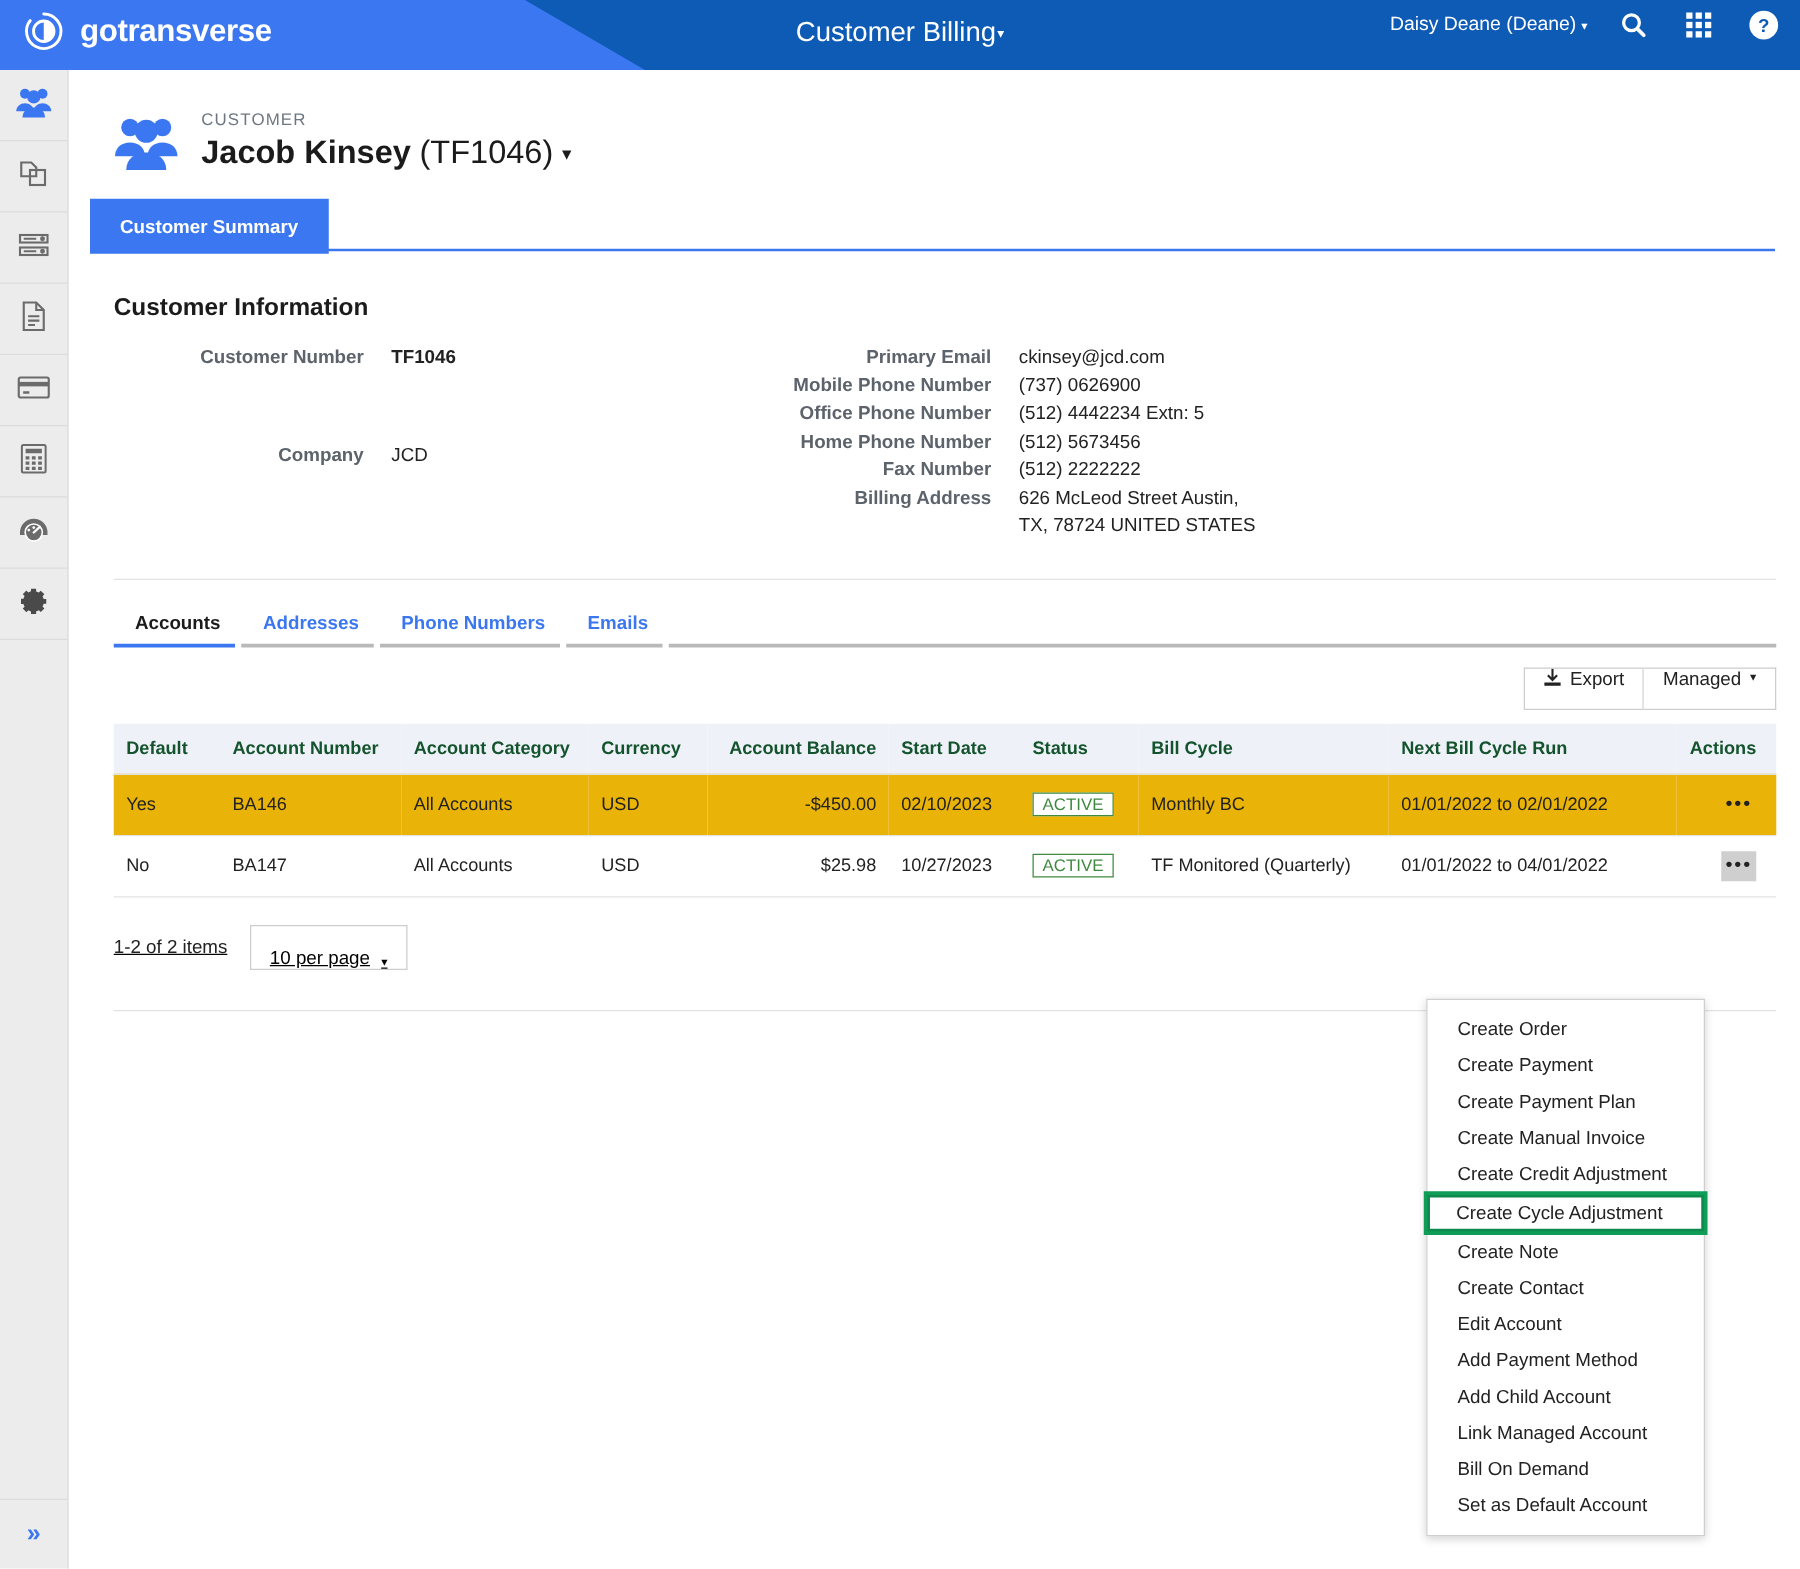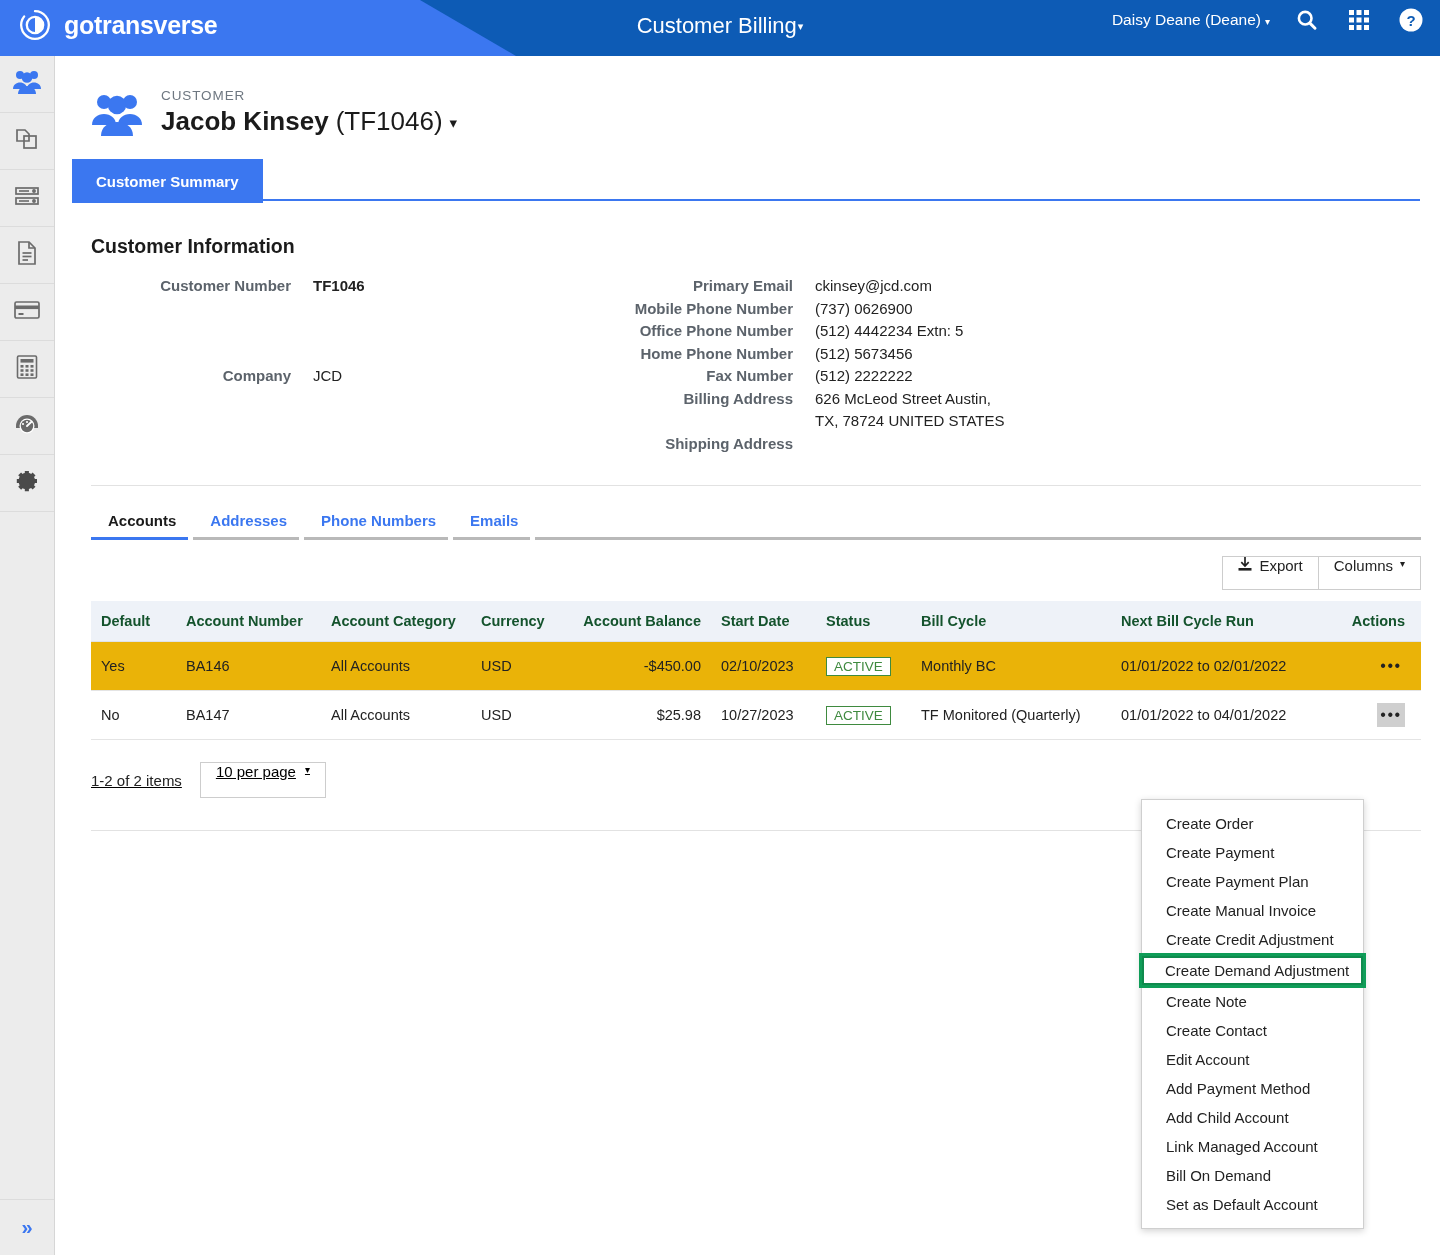--- a/index.html
+++ b/index.html
@@ -158,21 +158,21 @@
     width:28px; height:24px; cursor:pointer; letter-spacing:1.5px;
     font-size:16px; color:#222; line-height:1;
   }
   .dots.open { background:#cfcfcf; }
 
   
   .pager { margin:22px 0 0 36px; display:flex; align-items:center; gap:18px;text-decoration:underline; }
   .pager .count { font-size:15px; color:#222; }
   .pager .perpage {
     height:36px; border:1px solid #cdcdcd; background:#fff; font-size:15px;
-    display:flex; align-items:flex-start; gap:9px; padding:0 15px; cursor:pointer;
+    display:flex; align-items:flex-end; gap:9px; padding:0 15px; cursor:pointer;
   }
   .pager .perpage .caret { font-size:10px; position:relative; top:1px; }
   .bottom-rule { margin:32px 0 0 36px; width:1330px; height:1px; background:#e2e2e2; }
 
   
   .menu {
     position:absolute; left:1086px; top:743px; width:223px;
     background:#fff; border:1px solid #cfcfcf; box-shadow:0 2px 7px rgba(0,0,0,0.18);
     padding:9px 0 9px 0; z-index:40;
   }
@@ -390,21 +390,20 @@
           <div class="ik">Mobile Phone Number</div>
           <div class="iv">(737) 0626900</div>
           <div class="ik">Office Phone Number</div>
           <div class="iv">(512) 4442234 Extn: 5</div>
           <div class="ik">Home Phone Number</div>
           <div class="iv">(512) 5673456</div>
           <div class="ik">Fax Number</div>
           <div class="iv">(512) 2222222</div>
           <div class="ik">Billing Address</div>
           <div class="iv">626 McLeod Street Austin, TX, 78724 UNITED STATES</div>
-          <div class="ik">Shipping Address</div>
         </div>
 
       </div>
     </div>
 
     <div class="divider"></div>
 
     <div class="subtabs">
       <div class="subtab active">Accounts</div>
       <div class="subtab">Addresses</div>
@@ -417,21 +416,21 @@
       <div class="btn">
         <span>
           <svg width="14" height="15" viewBox="0 0 14 15">
               <path d="M7 0v8M3.3 5.2 7 9l3.7-3.8" stroke="#222" stroke-width="1.7" fill="none"></path>
               <rect x="0.5" y="11" width="13" height="2.6" fill="#222"></rect>
             </svg>
         </span>
         <span>Export</span>
       </div>
       <div class="btn">
-        <span>Columns</span>
+        <span>Managed</span>
         <span class="caret">▾</span>
       </div>
     </div>
 
     <table class="tbl">
       <colgroup>
         <col style="width:85px">
           <col style="width:145px">
           <col style="width:150px">
           <col style="width:95px">
@@ -493,21 +492,21 @@
     </div>
 
     <div class="bottom-rule"></div>
 
     <div class="menu">
       <div class="menu-item">Create Order</div>
       <div class="menu-item">Create Payment</div>
       <div class="menu-item">Create Payment Plan</div>
       <div class="menu-item">Create Manual Invoice</div>
       <div class="menu-item">Create Credit Adjustment</div>
-      <div class="menu-item highlight">Create Demand Adjustment</div>
+      <div class="menu-item highlight">Create Cycle Adjustment</div>
       <div class="menu-item">Create Note</div>
       <div class="menu-item">Create Contact</div>
       <div class="menu-item">Edit Account</div>
       <div class="menu-item">Add Payment Method</div>
       <div class="menu-item">Add Child Account</div>
       <div class="menu-item">Link Managed Account</div>
       <div class="menu-item">Bill On Demand</div>
       <div class="menu-item">Set as Default Account</div>
     </div>
 

